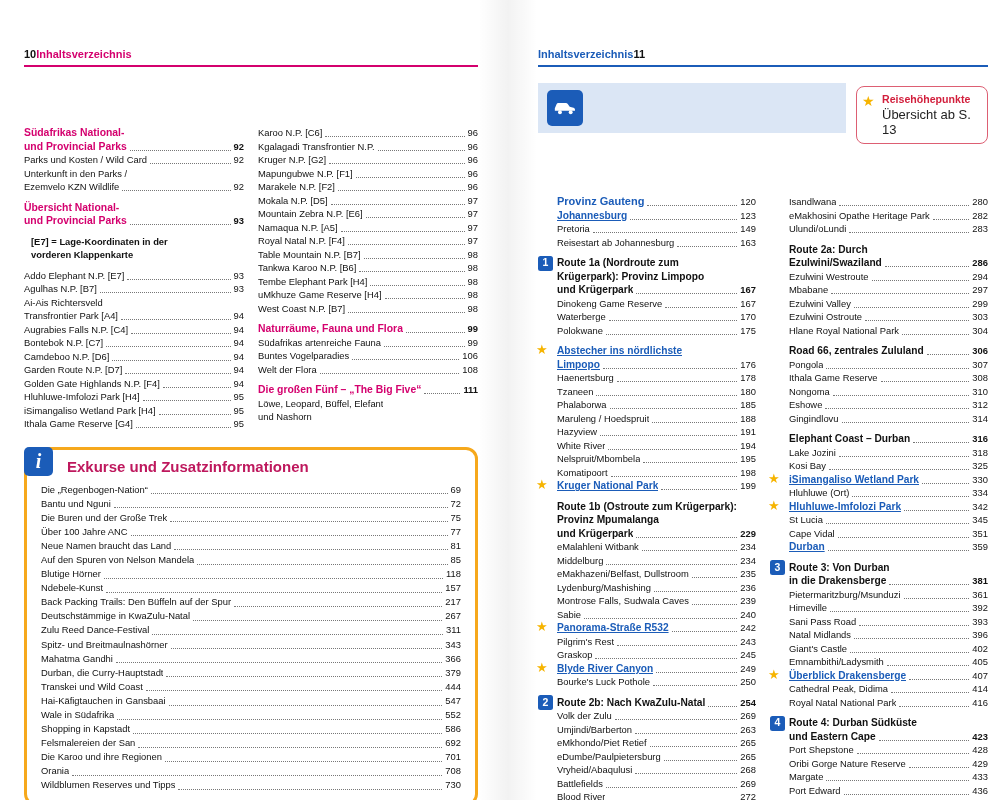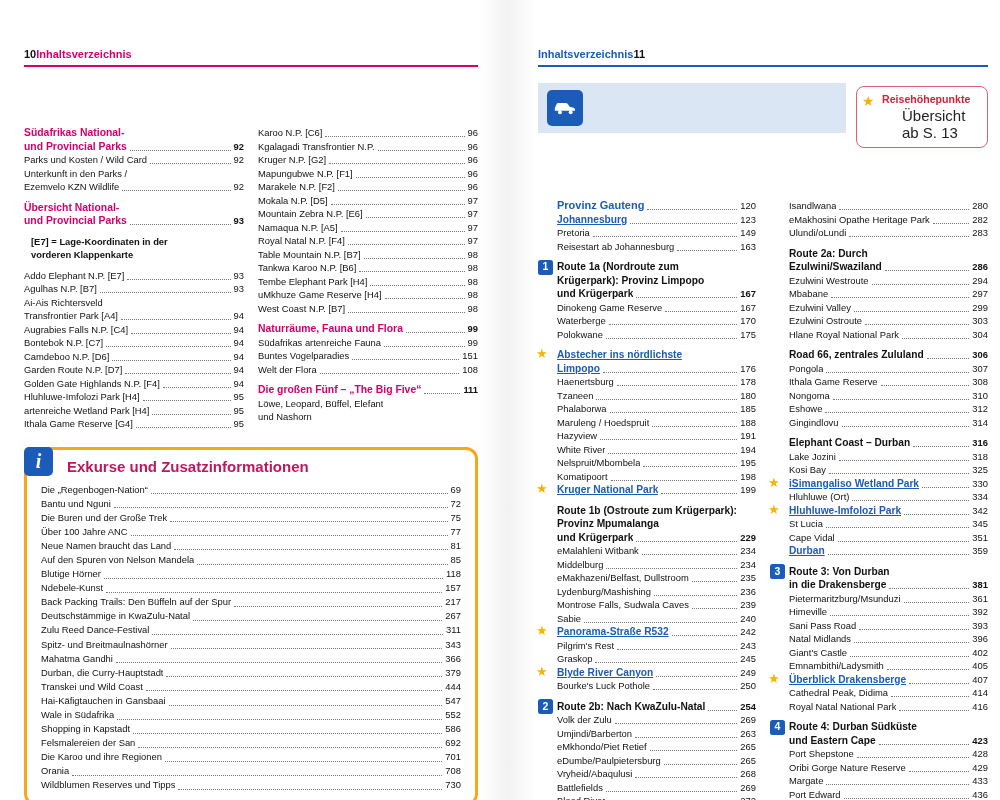--- a/index.html
+++ b/index.html
@@ -68,21 +68,21 @@
             padding:7px 9px; }
   .car-icon { width:36px; height:36px; background:#1b5cb8; border-radius:5px;
               flex:0 0 auto; display:flex; align-items:center; justify-content:center; }
   .banner-text .l1 { color:#1b5cb8; font-size:16.5px; font-weight:700; line-height:1.2; }
   .banner-text .l2 { color:#1b5cb8; font-size:14px;  font-weight:700; line-height:1.25; }
 
   .hlbox { width:132px; border:1.5px solid #dd5f73; border-radius:8px;
            padding:6px 7px 6px 25px; position:relative; background:#fff; margin-top:3px; }
   .hl-star { position:absolute; left:5px; top:6px; color:#f6b400; font-size:14px; }
   .hl-title { color:#d21f3c; font-weight:700; font-size:10.6px; line-height:1.15; }
-  .hl-sub { font-size:15px; margin-top:2px; color:#222;margin-left:20px; }
+  .hl-sub { font-size:13px; margin-top:2px; color:#222; }
 </style>
 </head>
 <body>
 
 <div class="gutter-shadow"></div>
 
 <section class="page" id="page10">
   <header class="phead">
     <span>10</span>
     <span class="ht-pink">Inhaltsverzeichnis</span>
@@ -168,21 +168,21 @@
           <span class="lbl">Golden Gate Highlands N.P. [F4]</span>
           <span class="dots"></span>
           <span class="pg">94</span>
         </div>
         <div class="row t-n">
           <span class="lbl">Hluhluwe-Imfolozi Park [H4]</span>
           <span class="dots"></span>
           <span class="pg">95</span>
         </div>
         <div class="row t-n">
-          <span class="lbl">artenreiche Wetland Park [H4]</span>
+          <span class="lbl">iSimangaliso Wetland Park [H4]</span>
           <span class="dots"></span>
           <span class="pg">95</span>
         </div>
         <div class="row t-n">
           <span class="lbl">Ithala Game Reserve [G4]</span>
           <span class="dots"></span>
           <span class="pg">95</span>
         </div>
       </div>
     <div class="col">
@@ -262,21 +262,21 @@
           <span class="pg">99</span>
         </div>
         <div class="row t-n">
           <span class="lbl">Südafrikas artenreiche Fauna</span>
           <span class="dots"></span>
           <span class="pg">99</span>
         </div>
         <div class="row t-n">
           <span class="lbl">Buntes Vogelparadies</span>
           <span class="dots"></span>
-          <span class="pg">151</span>
+          <span class="pg">106</span>
         </div>
         <div class="row t-n">
           <span class="lbl">Welt der Flora</span>
           <span class="dots"></span>
           <span class="pg">108</span>
         </div>
         <div class="row t-pink gap">
           <span class="lbl">Die großen Fünf – „The Big Five“</span>
           <span class="dots"></span>
           <span class="pg">111</span>

